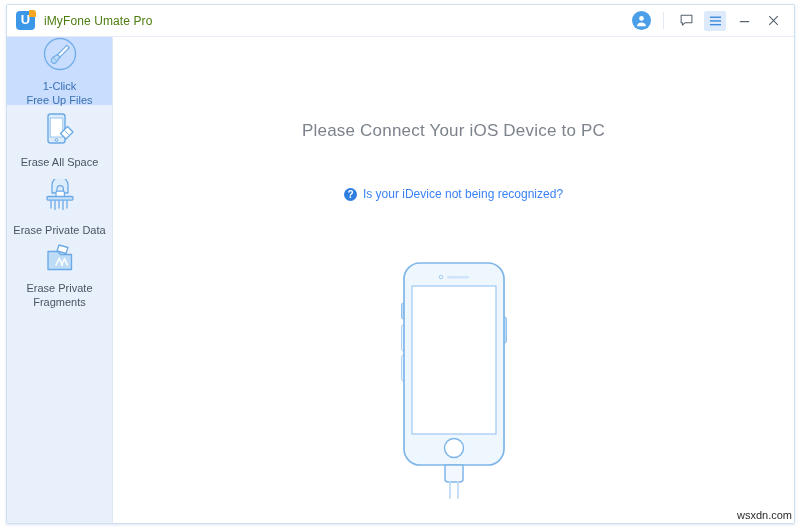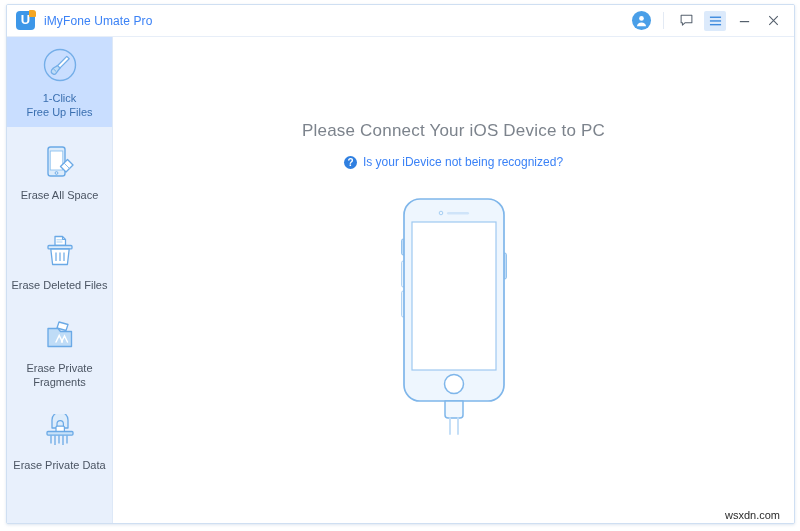--- a/index.html
+++ b/index.html
@@ -65,21 +65,21 @@
     right: -1px;
     top: -1px;
     width: 7px;
     height: 7px;
     background: #f5a623;
     border-radius: 1px 3px 1px 1px;
   }
   .app-title {
     margin-left: 9px;
     font-size: 12px;
-    color: #3b82f6;
+    color: #4d7c0f;
     letter-spacing: 0.1px;
     white-space: nowrap;
   }
   .title-spacer { flex: 1 1 auto; }
 
   .tb-right {
     display: flex;
     align-items: center;
     gap: 0px;
   }
@@ -125,21 +125,21 @@
   .sidebar {
     width: 105px;
     min-width: 105px;
     background: #e8f0fc;
     border-right: 1px solid #dde8f7;
     display: flex;
     flex-direction: column;
     padding-top: 0px;
   }
   .nav-item {
-    height: 90px;
+    height: 68px;
     display: flex;
     flex-direction: column;
     align-items: center;
     justify-content: center;
     cursor: pointer;
     position: relative;
     box-sizing: border-box;
   }
   .nav-item.selected { background: #c9deff; }
   .nav-icon {
@@ -159,20 +159,21 @@
   .nav-item.selected .nav-label { color: #3a6fb0; }
 
   
   .content {
     flex: 1 1 auto;
     background: #ffffff;
     position: relative;
     display: flex;
     flex-direction: column;
     align-items: center;
+    gap: 32px;
   }
   .headline {
     margin-top: 84px;
     font-size: 17px;
     color: #7c838c;
     letter-spacing: 0.2px;
     white-space: nowrap;
   }
   .sublink-row {
     margin-top: 14px;
@@ -197,21 +198,21 @@
   .sublink-text {
     font-size: 12px;
     color: #3b82f6;
     white-space: nowrap;
   }
   .phone-wrap {
     margin-top: 22px;
   }
   .watermark {
     position: absolute;
-    right: 14px;
+    right: 2px;
     bottom: 2px;
     font-size: 11px;
     color: #2b2b2b;
     font-family: "Liberation Sans", sans-serif;
   }
 </style>
 </head>
 <body>
 
 <div class="app-window">
@@ -292,62 +293,49 @@
             <rect x="5" y="3" width="17" height="29" rx="2.6" fill="#ddecfb" stroke="#6aa9e6" stroke-width="1.4"></rect>
             <rect x="7.2" y="7" width="12.6" height="19" fill="#ffffff" stroke="#8cc0ef" stroke-width="0.9"></rect>
             <circle cx="13.5" cy="29" r="1.4" fill="none" stroke="#6aa9e6" stroke-width="0.9"></circle>
             <path d="M17.5 22.5 L24.5 15.5 L30 21 L23 28 Z" fill="#ffffff" stroke="#6aa9e6" stroke-width="1.35" stroke-linejoin="round"></path>
             <path d="M21 19 L26.5 24.5" stroke="#8cc0ef" stroke-width="1"></path>
           </svg>
         </div>
         <div class="nav-label">Erase All Space</div>
       </div>
 
-      <div class="nav-item">
-        <div class="nav-icon">
-          <svg width="34" height="36" viewBox="0 0 34 36">
-            <path d="M12 2.5 h7.5 l3 3 v6 h-10.5 z" fill="#ffffff" stroke="#6aa9e6" stroke-width="1.3" stroke-linejoin="round"></path>
-            <path d="M19.5 2.5 v3 h3" fill="none" stroke="#6aa9e6" stroke-width="1.1"></path>
-            <path d="M13.5 5.8 h6 M13.5 8 h6" stroke="#9ecaf0" stroke-width="0.9"></path>
-            <rect x="5" y="11.5" width="24" height="3.4" rx="1" fill="#ddecfb" stroke="#6aa9e6" stroke-width="1.3"></rect>
-            <path d="M7.8 15 h18.4 l-1.8 15.5 h-14.8 z" fill="#ffffff" stroke="#6aa9e6" stroke-width="1.3" stroke-linejoin="round"></path>
-            <path d="M13 18.5 v8.5 M17 18.5 v8.5 M21 18.5 v8.5" stroke="#6aa9e6" stroke-width="1.2"></path>
-          </svg>
-        </div>
-        <div class="nav-label">Erase Deleted Files</div>
-      </div>
-
-      <div class="nav-item">
-        <div class="nav-icon">
-          <svg width="36" height="34" viewBox="0 0 36 34">
-            <path d="M17 4 l9 2.5 -2 6 -9 -2.5 z" fill="#ffffff" stroke="#6aa9e6" stroke-width="1.3" stroke-linejoin="round"></path>
-            <path d="M6 10.5 h10 l2.5 3 h11 v15 h-23.5 z" fill="#bfdcf7" stroke="#6aa9e6" stroke-width="1.35" stroke-linejoin="round"></path>
-            <path d="M14 24 l3.2 -6.5 3.2 6.5" fill="none" stroke="#ffffff" stroke-width="1.5" stroke-linecap="round"></path>
-            <path d="M19.5 24 l3 -6 3 6" fill="none" stroke="#ffffff" stroke-width="1.5" stroke-linecap="round"></path>
-          </svg>
-        </div>
-        <div class="nav-label">
-          <span>Erase Private</span><br>
-          <span>Fragments</span>
-        </div>
-      </div>
 
       <div class="nav-item">
         <div class="nav-icon">
           <svg width="34" height="36" viewBox="0 0 34 36">
             <path d="M9 14 v-8 a8 8 0 0 1 16 0 v8 z" fill="#ddecfb" stroke="#6aa9e6" stroke-width="1.3" stroke-linejoin="round"></path>
             <path d="M14 13 v-3.2 a3.2 3.2 0 0 1 6.4 0 v3.2" fill="none" stroke="#6aa9e6" stroke-width="1.2"></path>
             <rect x="13" y="12.2" width="8.4" height="6" rx="1" fill="#ffffff" stroke="#6aa9e6" stroke-width="1.2"></rect>
             <rect x="4" y="17.5" width="26" height="3.6" rx="1" fill="#c9e2f9" stroke="#6aa9e6" stroke-width="1.3"></rect>
             <path d="M8 21.5 v8 M12 21.5 v9.5 M16 21.5 v8 M20 21.5 v9.5 M24 21.5 v8" stroke="#6aa9e6" stroke-width="1.3"></path>
           </svg>
         </div>
         <div class="nav-label">Erase Private Data</div>
       </div>
 
+      <div class="nav-item">
+        <div class="nav-icon">
+          <svg width="36" height="34" viewBox="0 0 36 34">
+            <path d="M17 4 l9 2.5 -2 6 -9 -2.5 z" fill="#ffffff" stroke="#6aa9e6" stroke-width="1.3" stroke-linejoin="round"></path>
+            <path d="M6 10.5 h10 l2.5 3 h11 v15 h-23.5 z" fill="#bfdcf7" stroke="#6aa9e6" stroke-width="1.35" stroke-linejoin="round"></path>
+            <path d="M14 24 l3.2 -6.5 3.2 6.5" fill="none" stroke="#ffffff" stroke-width="1.5" stroke-linecap="round"></path>
+            <path d="M19.5 24 l3 -6 3 6" fill="none" stroke="#ffffff" stroke-width="1.5" stroke-linecap="round"></path>
+          </svg>
+        </div>
+        <div class="nav-label">
+          <span>Erase Private</span><br>
+          <span>Fragments</span>
+        </div>
+      </div>
+
     </div>
 
     <div class="content">
 
       <div class="headline">Please Connect Your iOS Device to PC</div>
 
       <div class="sublink-row">
         <span class="qmark">?</span>
         <span class="sublink-text">Is your iDevice not being recognized?</span>
       </div>

